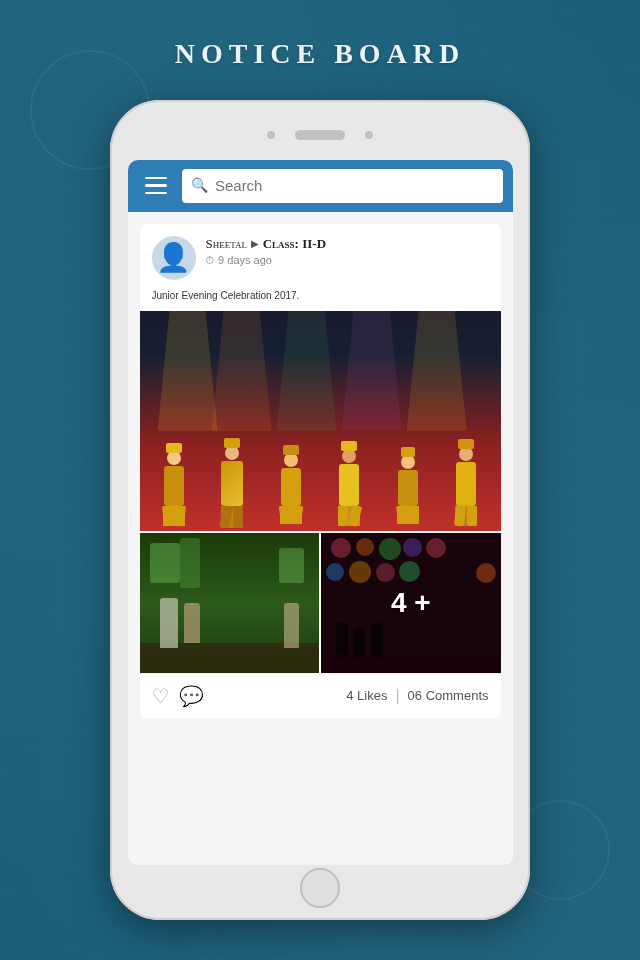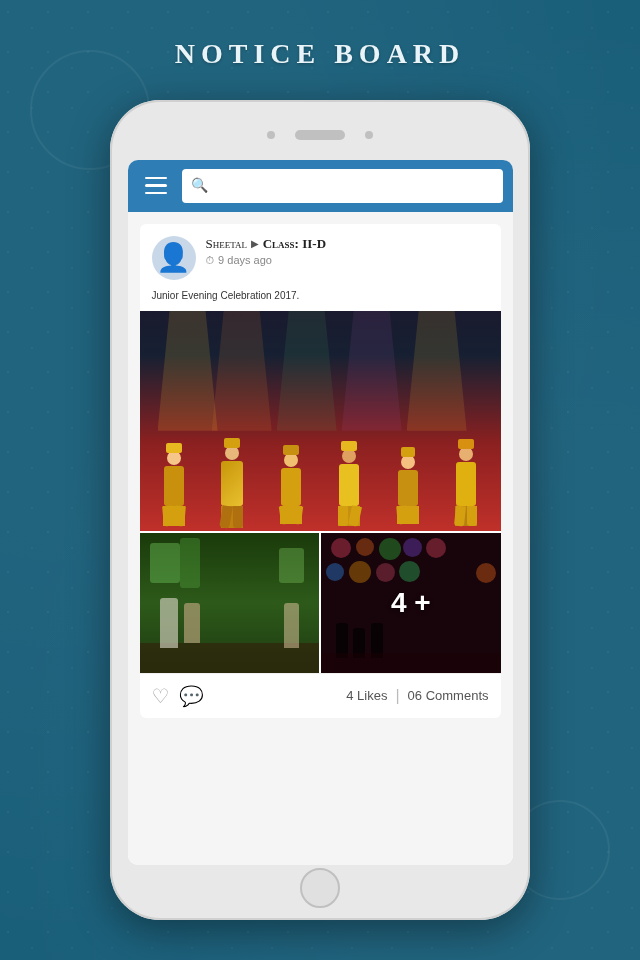--- a/index.html
+++ b/index.html
@@ -503,20 +503,21 @@
   <div class="phone-screen">
 
     <div class="toolbar">
       <div class="menu-btn">
         <span></span>
         <span></span>
         <span></span>
       </div>
       <div class="search-bar">
         <span class="search-icon-svg">🔍</span>
+        <input class="search-input" type="text" placeholder="Search" style="">
       </div>
     </div>
 
     <div class="content">
       <div class="post-card">
 
         <div class="post-header">
           <div class="avatar">
             <span class="avatar-icon">👤</span>
           </div>

